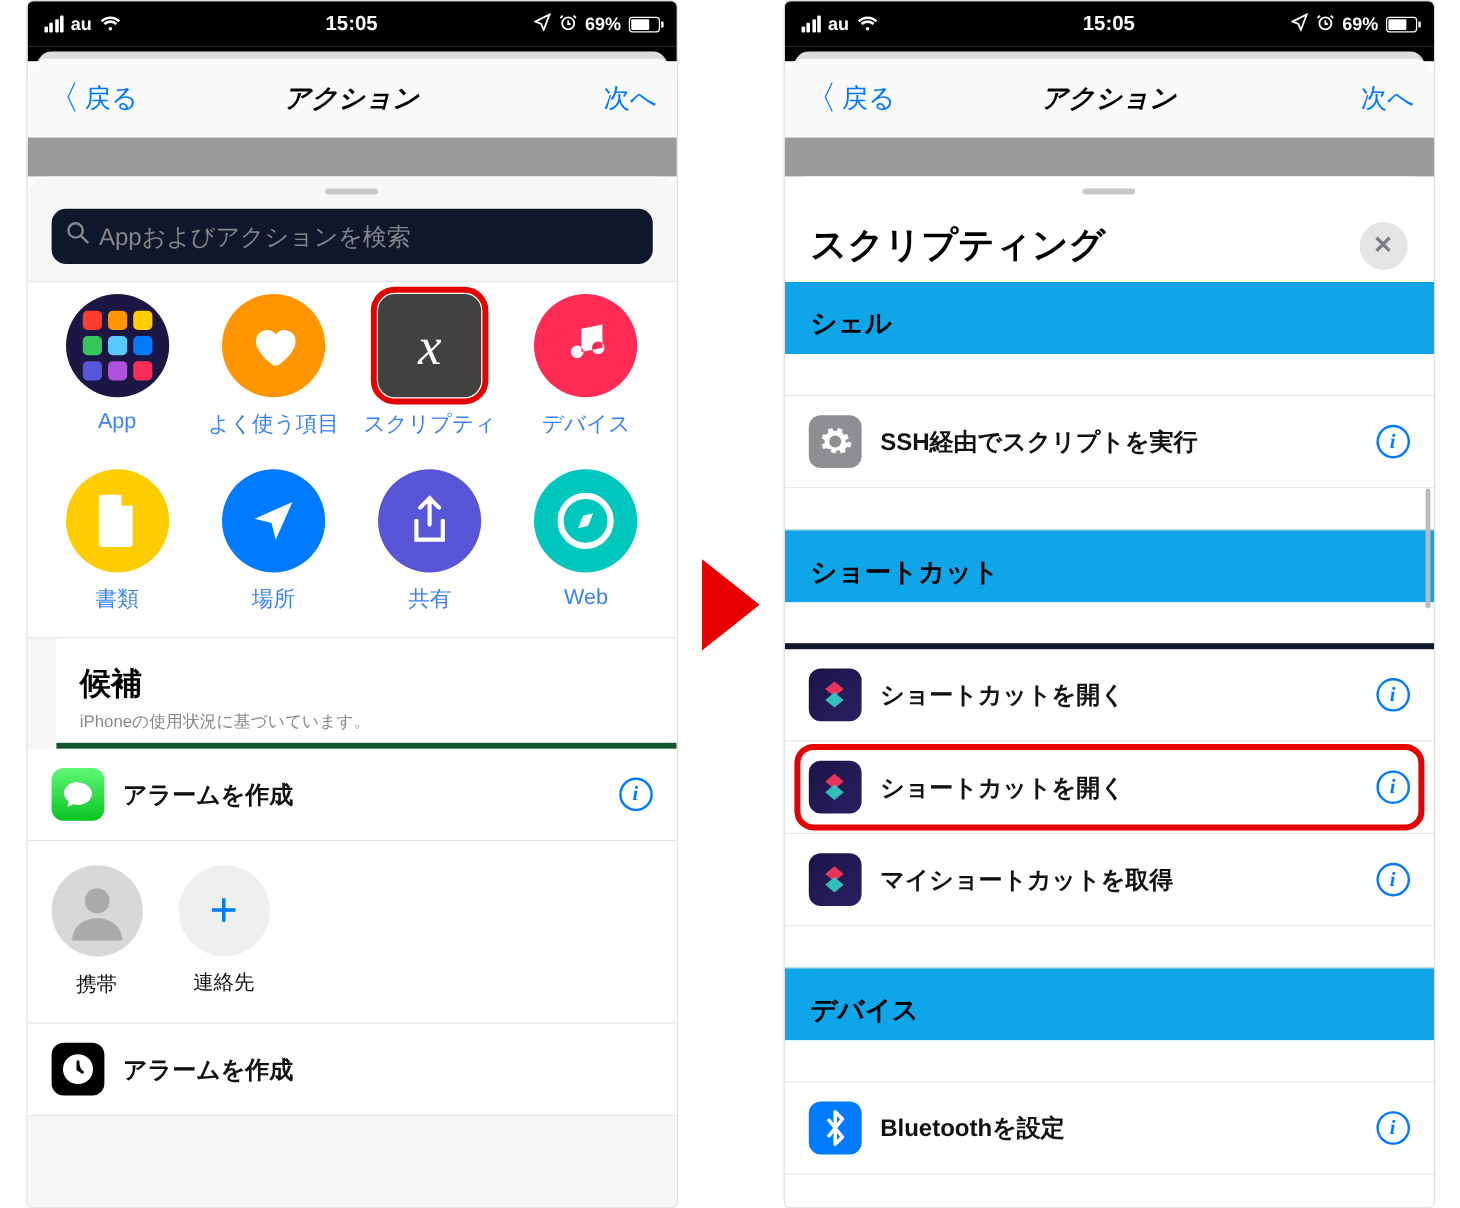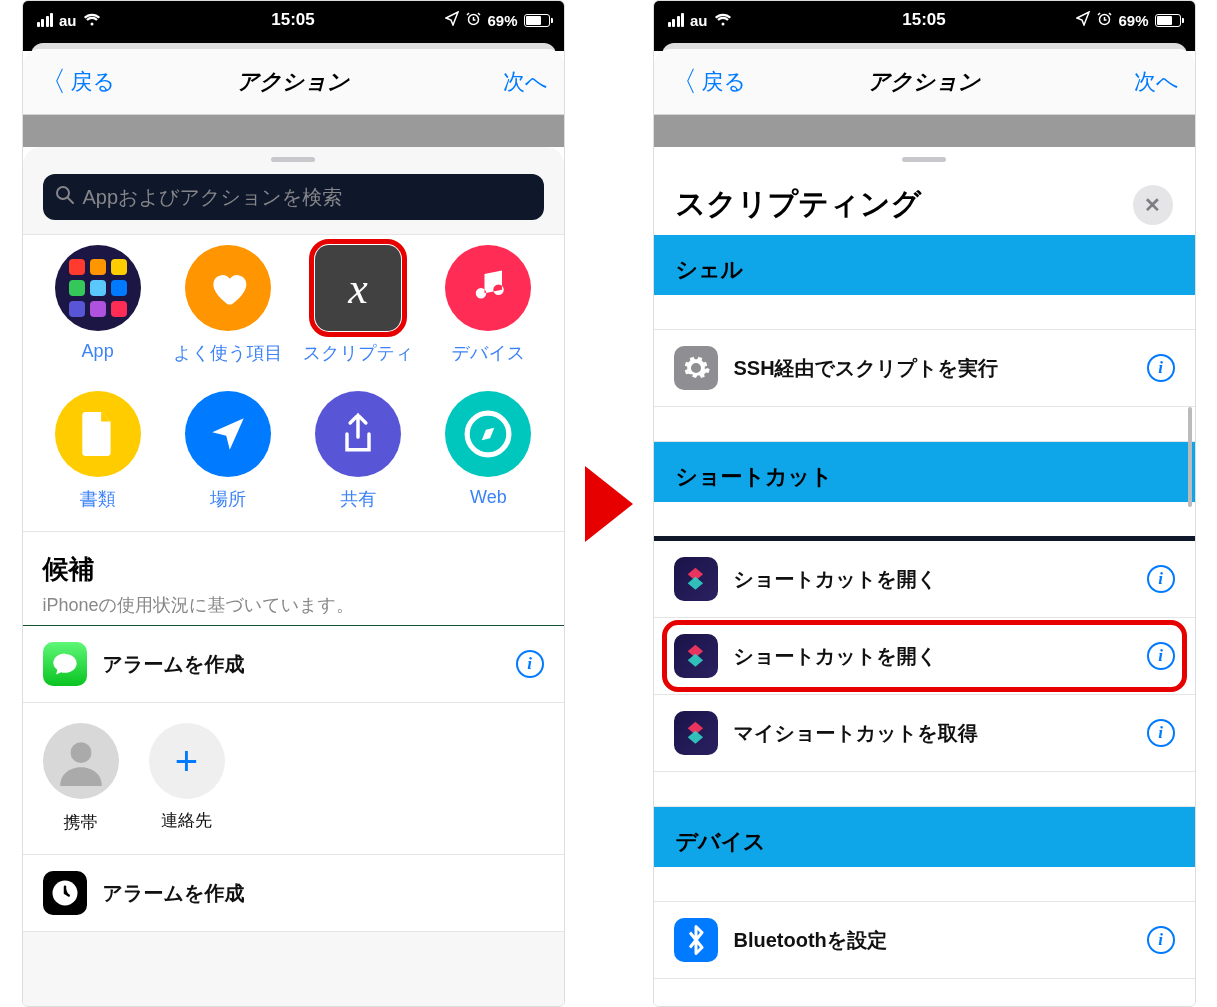--- a/index.html
+++ b/index.html
@@ -84,23 +84,23 @@
     font-size: 20px;
     gap: 8px;
   }
   .categories { display:grid; grid-template-columns: repeat(4,1fr); padding: 10px 10px 20px; row-gap: 26px; border-top:1px solid #e5e5e5; border-bottom:1px solid #e5e5e5; background:#fff; }
   .cat { display:flex; flex-direction:column; align-items:center; gap:10px; }
   .cat-icon { width:86px; height:86px; border-radius:50%; display:flex; align-items:center; justify-content:center; color:#fff; }
   .cat-label { font-size:18px; color:#3b82f6; }
   .highlight-red { outline: 5px solid #e60000; outline-offset: 1px; border-radius: 14px; }
   .apps-grid { display:grid; grid-template-columns:repeat(3,16px); grid-template-rows:repeat(3,16px); gap:5px; }
   .apps-grid span { width:16px; height:16px; border-radius:4px; }
-  .section-head { padding: 20px 20px 8px; background:#fff; border-bottom:1px solid #14532d; }
+  .section-head { padding: 20px 20px 8px; background:#fff; border-bottom:5px solid #14532d;margin-left:24px; }
   .section-head h2 { font-size:26px; font-weight:700; margin-bottom:6px; }
-  .section-head p { font-size:18px; color:#888; }
+  .section-head p { font-size:14px; color:#888; }
   .list-row {
     background:#fff;
     display:flex;
     align-items:center;
     padding: 16px 20px;
     gap:16px;
     border-bottom:1px solid #e5e5e5;
     font-size:20px;
     font-weight:600;
     color:#111;

